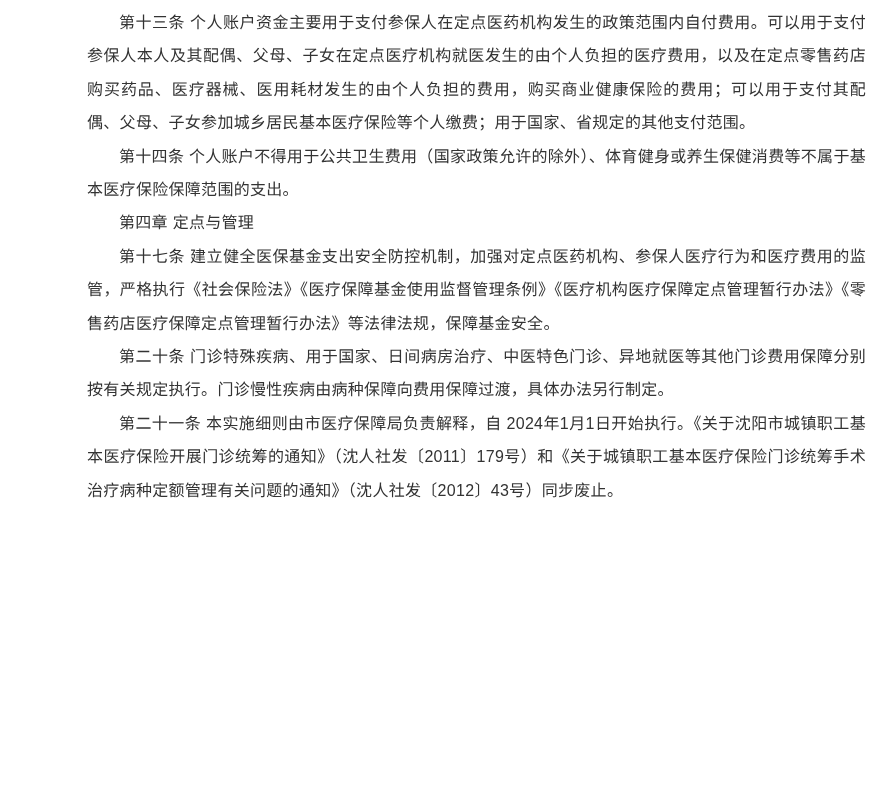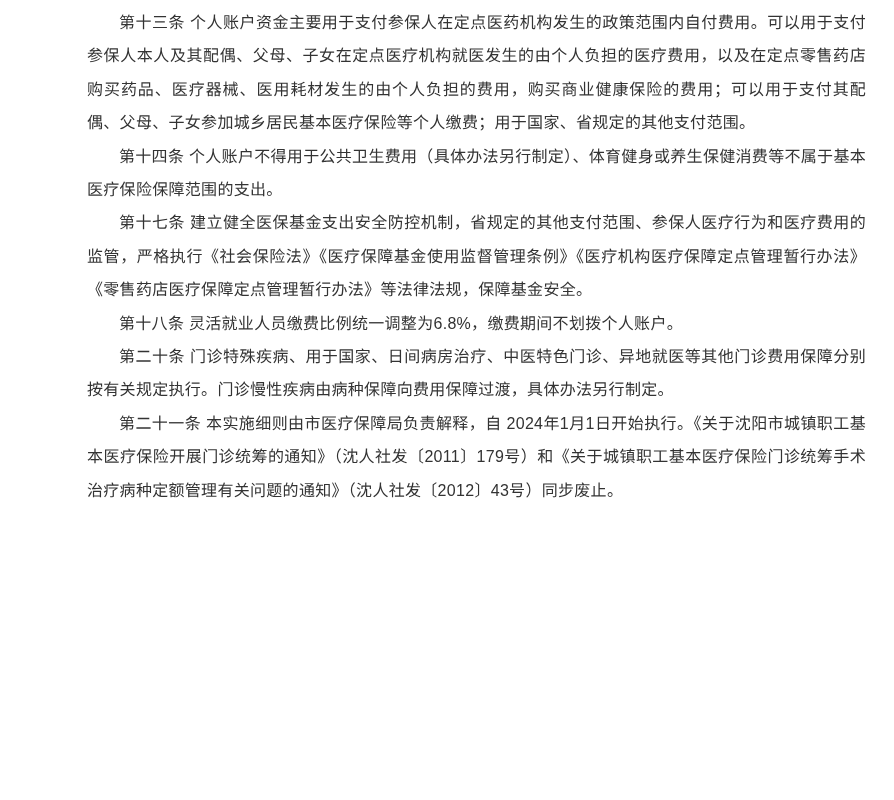--- a/index.html
+++ b/index.html
@@ -36,19 +36,19 @@
     padding: 0;
     text-indent: 2em;
   }
 </style>
 </head>
 <body>
 
 <div class="doc-page">
   <div class="doc-body">
       <p>第十三条 个人账户资金主要用于支付参保人在定点医药机构发生的政策范围内自付费用。可以用于支付参保人本人及其配偶、父母、子女在定点医疗机构就医发生的由个人负担的医疗费用，以及在定点零售药店购买药品、医疗器械、医用耗材发生的由个人负担的费用，购买商业健康保险的费用；可以用于支付其配偶、父母、子女参加城乡居民基本医疗保险等个人缴费；用于国家、省规定的其他支付范围。</p>
-      <p>第十四条 个人账户不得用于公共卫生费用（具体办法另行制定）、体育健身或养生保健消费等不属于基本医疗保险保障范围的支出。</p>
-      <p>第十七条 建立健全医保基金支出安全防控机制，省规定的其他支付范围、参保人医疗行为和医疗费用的监管，严格执行《社会保险法》《医疗保障基金使用监督管理条例》《医疗机构医疗保障定点管理暂行办法》《零售药店医疗保障定点管理暂行办法》等法律法规，保障基金安全。</p>
-      <p>第十八条 灵活就业人员缴费比例统一调整为6.8%，缴费期间不划拨个人账户。</p>
+      <p>第十四条 个人账户不得用于公共卫生费用（国家政策允许的除外）、体育健身或养生保健消费等不属于基本医疗保险保障范围的支出。</p>
+      <p>第四章 定点与管理</p>
+      <p>第十七条 建立健全医保基金支出安全防控机制，加强对定点医药机构、参保人医疗行为和医疗费用的监管，严格执行《社会保险法》《医疗保障基金使用监督管理条例》《医疗机构医疗保障定点管理暂行办法》《零售药店医疗保障定点管理暂行办法》等法律法规，保障基金安全。</p>
       <p>第二十条 门诊特殊疾病、用于国家、日间病房治疗、中医特色门诊、异地就医等其他门诊费用保障分别按有关规定执行。门诊慢性疾病由病种保障向费用保障过渡，具体办法另行制定。</p>
       <p>第二十一条 本实施细则由市医疗保障局负责解释，自 2024年1月1日开始执行。《关于沈阳市城镇职工基本医疗保险开展门诊统筹的通知》（沈人社发〔2011〕179号）和《关于城镇职工基本医疗保险门诊统筹手术治疗病种定额管理有关问题的通知》（沈人社发〔2012〕43号）同步废止。</p>
     </div>
 </div>
 
 </body></html>

